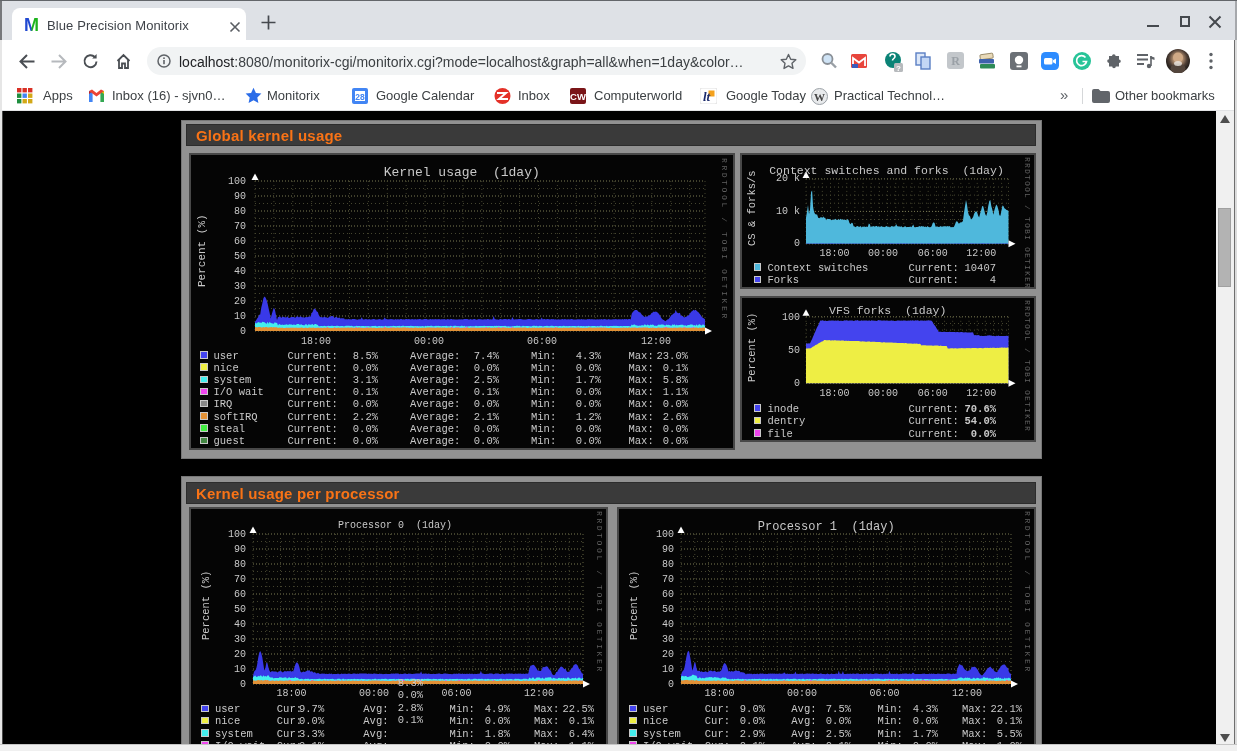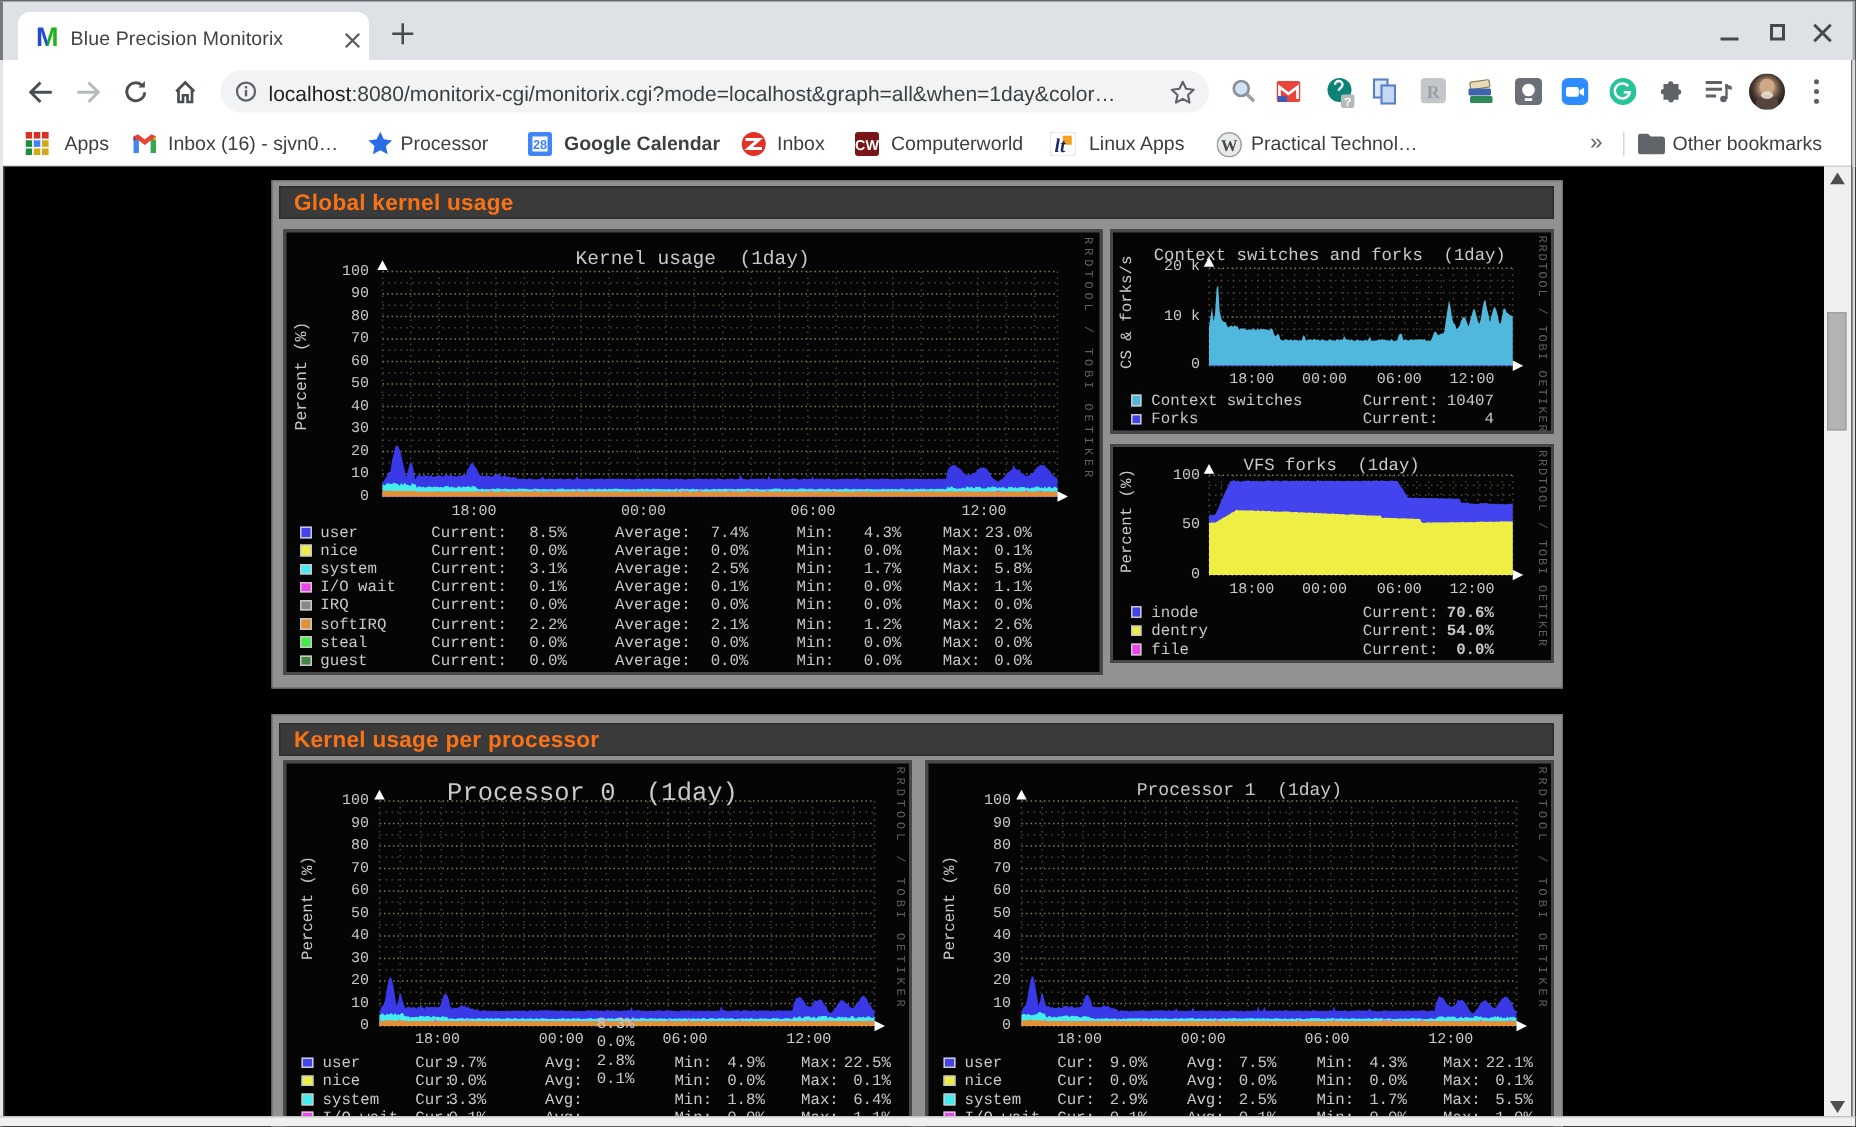--- a/index.html
+++ b/index.html
@@ -168,43 +168,43 @@
     <rect x="1" y="3" width="3.6" height="11" fill="#4285f4"></rect>
     <rect x="12.4" y="3" width="3.6" height="11" fill="#34a853"></rect>
     <path d="M1 3 L8.5 8.6 L16 3 L13 1.5 L8.5 5 L4 1.5 Z" fill="#ea4335"></path>
     <path d="M1 3 V6 L3 4.5 Z" fill="#c5221f"></path>
     <path d="M16 3 V6 L14 4.5 Z" fill="#fbbc04"></path>
   </svg>
 <div class="bk" style="left:112px;">Inbox (16) - sjvn0…</div>
 <svg class="abs" style="left:245px;top:87px;" width="17" height="17" viewBox="0 0 17 17">
     <path d="M8.5 0.8 L10.9 5.9 L16.4 6.6 L12.3 10.4 L13.4 15.9 L8.5 13.2 L3.6 15.9 L4.7 10.4 L0.6 6.6 L6.1 5.9 Z" fill="#2a6ce8"></path>
   </svg>
-<div class="bk" style="left:267px;">Processor</div>
+<div class="bk" style="left:267px;">Monitorix</div>
 <svg class="abs" style="left:352px;top:88px;" width="16" height="16" viewBox="0 0 16 16">
     <rect x="0" y="0" width="16" height="16" rx="2" fill="#4285f4"></rect>
     <rect x="3" y="3" width="10" height="10" fill="#fff"></rect>
     <text x="8" y="11.5" text-anchor="middle" font-size="8.5" font-weight="bold" fill="#4285f4" font-family="Liberation Sans,sans-serif">28</text>
   </svg>
-<div class="bk" style="left:376px;font-weight:bold;">Google Calendar</div>
+<div class="bk" style="left:376px;">Google Calendar</div>
 <svg class="abs" style="left:494px;top:88px;" width="17" height="16" viewBox="0 0 17 16">
     <circle cx="8.5" cy="8" r="8" fill="#e43128"></circle>
     <path d="M3 5 H12 L5 11 H14" stroke="#fff" stroke-width="2" fill="none"></path>
   </svg>
 <div class="bk" style="left:518px;">Inbox</div>
 <svg class="abs" style="left:570px;top:88px;" width="16" height="16" viewBox="0 0 16 16">
     <rect x="0" y="0" width="16" height="16" rx="2" fill="#7a1518"></rect>
     <text x="8" y="12" text-anchor="middle" font-size="9.5" font-weight="bold" fill="#fff" font-family="Liberation Sans,sans-serif">CW</text>
   </svg>
 <div class="bk" style="left:594px;">Computerworld</div>
 <svg class="abs" style="left:700px;top:88px;" width="17" height="16" viewBox="0 0 17 16">
     <rect x="0" y="0" width="17" height="16" rx="2" fill="#fff" stroke="#d8d8d8" stroke-width="0.8"></rect>
     <rect x="8.5" y="2.5" width="6" height="6" fill="#f4a11d"></rect>
     <text x="3" y="13" font-size="13" font-weight="bold" fill="#1b2a6b" font-family="Liberation Serif,serif" font-style="italic">lt</text>
   </svg>
-<div class="bk" style="left:726px;">Linux Apps</div>
+<div class="bk" style="left:726px;">Google Today</div>
 <svg class="abs" style="left:811px;top:88px;" width="17" height="17" viewBox="0 0 17 17">
     <circle cx="8.5" cy="8.5" r="8" fill="#e8eaec" stroke="#9aa0a6" stroke-width="1"></circle>
     <text x="8.5" y="12.5" text-anchor="middle" font-size="11" font-weight="bold" fill="#464646" font-family="Liberation Serif,serif">W</text>
   </svg>
 <div class="bk" style="left:834px;">Practical Technol…</div>
 <div class="bk" style="left:1060px;top:86px;font-size:15px;color:#5f6368;">»</div>
 <div class="abs" style="left:1082px;top:88px;width:1px;height:16px;background:#d5d7d9;"></div>
 <svg class="abs" style="left:1092px;top:89px;" width="18" height="14" viewBox="0 0 18 14">
     <path d="M0 2 a2 2 0 0 1 2-2 H6.5 L8.5 2 H16 a2 2 0 0 1 2 2 V12 a2 2 0 0 1 -2 2 H2 a2 2 0 0 1 -2 -2 Z" fill="#61656a"></path>
   </svg>
@@ -483,21 +483,21 @@
       <line x1="392.0" y1="25.0" x2="392.0" y2="175.0" stroke="#45452f" stroke-width="1" stroke-dasharray="1,3"></line>
       <line x1="392" y1="25.0" x2="392" y2="175.0" stroke="#45452f" stroke-width="1" stroke-dasharray="1,3"></line>
       <path d="M62.0,175.0 L62.0,166.8 L63.0,162.7 L64.1,161.4 L65.1,160.3 L66.1,155.7 L67.2,148.7 L68.2,143.8 L69.2,142.1 L70.2,143.9 L71.3,148.3 L72.3,154.8 L73.3,161.5 L74.4,159.0 L75.4,153.5 L76.4,153.9 L77.5,158.8 L78.5,161.7 L79.5,163.2 L80.6,162.3 L81.6,162.2 L82.6,162.6 L83.7,162.6 L84.7,162.4 L85.7,162.7 L86.8,163.5 L87.8,162.2 L88.8,162.2 L89.8,161.9 L90.9,162.7 L91.9,163.5 L92.9,162.4 L94.0,161.9 L95.0,162.6 L96.0,162.2 L97.1,162.1 L98.1,162.6 L99.1,161.6 L100.2,162.8 L101.2,162.1 L102.2,162.4 L103.2,159.2 L104.3,155.6 L105.3,153.6 L106.3,153.5 L107.4,155.0 L108.4,158.1 L109.4,162.4 L110.5,163.4 L111.5,163.1 L112.5,162.6 L113.6,163.1 L114.6,162.5 L115.6,162.1 L116.7,161.2 L117.7,161.8 L118.7,161.2 L119.8,162.9 L120.8,162.0 L121.8,162.9 L122.8,163.7 L123.9,163.0 L124.9,164.2 L125.9,164.4 L127.0,163.7 L128.0,164.5 L129.0,165.1 L130.1,164.7 L131.1,164.5 L132.1,164.7 L133.2,164.6 L134.2,165.0 L135.2,164.7 L136.2,165.0 L137.3,165.1 L138.3,164.5 L139.3,165.1 L140.4,164.6 L141.4,165.2 L142.4,165.0 L143.5,164.9 L144.5,165.0 L145.5,165.0 L146.6,164.8 L147.6,164.7 L148.6,165.2 L149.7,165.0 L150.7,164.6 L151.7,164.9 L152.8,164.8 L153.8,164.7 L154.8,164.7 L155.8,165.0 L156.9,164.8 L157.9,164.6 L158.9,164.8 L160.0,165.1 L161.0,165.1 L162.0,164.4 L163.1,164.6 L164.1,164.6 L165.1,164.9 L166.2,164.5 L167.2,165.1 L168.2,164.5 L169.2,164.5 L170.3,164.5 L171.3,164.5 L172.3,164.5 L173.4,164.5 L174.4,164.5 L175.4,164.5 L176.5,164.9 L177.5,164.5 L178.5,164.8 L179.6,164.8 L180.6,164.7 L181.6,165.0 L182.7,164.5 L183.7,164.6 L184.7,164.8 L185.8,164.7 L186.8,165.0 L187.8,165.0 L188.8,164.5 L189.9,164.9 L190.9,164.8 L191.9,165.2 L193.0,165.0 L194.0,164.9 L195.0,164.8 L196.1,165.1 L197.1,165.0 L198.1,165.0 L199.2,165.1 L200.2,164.5 L201.2,164.7 L202.2,164.6 L203.3,164.8 L204.3,164.5 L205.3,164.6 L206.4,164.6 L207.4,164.4 L208.4,165.2 L209.5,164.7 L210.5,164.9 L211.5,165.1 L212.6,164.7 L213.6,164.5 L214.6,164.5 L215.7,164.9 L216.7,164.9 L217.7,164.5 L218.8,164.8 L219.8,164.7 L220.8,165.0 L221.8,165.0 L222.9,164.8 L223.9,164.8 L224.9,164.6 L226.0,164.6 L227.0,164.6 L228.0,164.5 L229.1,164.4 L230.1,162.3 L231.1,165.1 L232.2,164.5 L233.2,164.7 L234.2,164.4 L235.2,164.5 L236.3,165.0 L237.3,164.6 L238.3,164.8 L239.4,165.0 L240.4,165.1 L241.4,164.9 L242.5,164.8 L243.5,164.9 L244.5,165.1 L245.6,164.8 L246.6,164.8 L247.6,164.5 L248.7,164.5 L249.7,164.9 L250.7,165.0 L251.8,165.0 L252.8,164.5 L253.8,164.5 L254.8,164.6 L255.9,164.7 L256.9,164.7 L257.9,165.0 L259.0,164.9 L260.0,165.1 L261.0,165.2 L262.1,165.0 L263.1,164.5 L264.1,164.9 L265.2,164.5 L266.2,164.9 L267.2,164.5 L268.2,164.5 L269.3,164.7 L270.3,165.1 L271.3,164.5 L272.4,165.1 L273.4,164.8 L274.4,164.9 L275.5,164.7 L276.5,164.8 L277.5,165.0 L278.6,164.6 L279.6,165.1 L280.6,164.7 L281.7,164.7 L282.7,165.2 L283.7,164.8 L284.8,165.0 L285.8,165.0 L286.8,164.7 L287.8,164.8 L288.9,164.6 L289.9,161.7 L290.9,164.6 L292.0,164.4 L293.0,164.9 L294.0,165.1 L295.1,165.1 L296.1,164.7 L297.1,165.0 L298.2,164.5 L299.2,164.6 L300.2,164.6 L301.2,164.4 L302.3,165.2 L303.3,165.1 L304.3,164.5 L305.4,164.5 L306.4,164.6 L307.4,164.5 L308.5,165.0 L309.5,165.2 L310.5,164.8 L311.6,164.4 L312.6,164.9 L313.6,165.2 L314.7,164.7 L315.7,164.6 L316.7,164.7 L317.8,164.5 L318.8,164.6 L319.8,164.8 L320.8,164.5 L321.9,164.8 L322.9,165.1 L323.9,164.7 L325.0,164.6 L326.0,165.0 L327.0,164.5 L328.1,164.7 L329.1,164.5 L330.1,164.7 L331.2,164.9 L332.2,164.6 L333.2,164.9 L334.2,164.8 L335.3,164.5 L336.3,164.8 L337.3,164.5 L338.4,159.6 L339.4,156.8 L340.4,156.4 L341.5,156.0 L342.5,155.7 L343.5,156.6 L344.6,158.0 L345.6,159.4 L346.6,161.4 L347.7,161.6 L348.7,162.1 L349.7,162.0 L350.8,161.1 L351.8,157.8 L352.8,158.2 L353.8,158.1 L354.9,157.6 L355.9,157.2 L356.9,157.9 L358.0,159.9 L359.0,161.1 L360.0,162.0 L361.1,165.1 L362.1,166.1 L363.1,166.2 L364.2,165.4 L365.2,163.1 L366.2,162.9 L367.2,160.7 L368.3,159.8 L369.3,158.0 L370.3,157.6 L371.4,158.1 L372.4,159.0 L373.4,160.3 L374.5,159.8 L375.5,162.1 L376.5,163.0 L377.6,162.8 L378.6,162.5 L379.6,160.5 L380.7,159.4 L381.7,158.3 L382.7,156.1 L383.8,155.4 L384.8,154.9 L385.8,155.6 L386.8,156.7 L387.9,159.5 L388.9,160.6 L389.9,162.3 L391.0,164.4 L392.0,164.4 L392.0,175.0 Z" fill="#3939e8"></path>
       <path d="M62.0,175.0 L62.0,167.9 L63.0,167.4 L64.1,166.3 L65.1,167.7 L66.1,167.9 L67.2,166.7 L68.2,167.5 L69.2,166.6 L70.2,166.5 L71.3,167.9 L72.3,166.3 L73.3,167.6 L74.4,167.1 L75.4,167.7 L76.4,166.5 L77.5,166.2 L78.5,168.0 L79.5,168.6 L80.6,168.5 L81.6,168.6 L82.6,169.4 L83.7,169.0 L84.7,169.1 L85.7,169.0 L86.8,168.9 L87.8,169.1 L88.8,168.0 L89.8,168.5 L90.9,168.4 L91.9,168.9 L92.9,168.5 L94.0,168.4 L95.0,168.3 L96.0,169.4 L97.1,169.0 L98.1,168.0 L99.1,169.0 L100.2,168.9 L101.2,168.8 L102.2,169.1 L103.2,169.1 L104.3,168.1 L105.3,169.1 L106.3,168.7 L107.4,169.4 L108.4,170.3 L109.4,170.0 L110.5,169.8 L111.5,170.1 L112.5,170.4 L113.6,170.1 L114.6,169.7 L115.6,170.0 L116.7,169.7 L117.7,169.8 L118.7,170.4 L119.8,169.9 L120.8,169.9 L121.8,170.0 L122.8,170.2 L123.9,169.9 L124.9,170.3 L125.9,170.1 L127.0,170.1 L128.0,169.7 L129.0,169.8 L130.1,170.2 L131.1,170.0 L132.1,170.3 L133.2,169.7 L134.2,169.8 L135.2,170.2 L136.2,169.9 L137.3,170.0 L138.3,170.3 L139.3,169.9 L140.4,170.0 L141.4,169.8 L142.4,170.0 L143.5,170.4 L144.5,170.2 L145.5,170.4 L146.6,169.7 L147.6,169.8 L148.6,169.8 L149.7,170.2 L150.7,170.4 L151.7,169.8 L152.8,169.7 L153.8,170.4 L154.8,170.1 L155.8,170.4 L156.9,169.9 L157.9,169.9 L158.9,170.3 L160.0,170.1 L161.0,170.0 L162.0,170.2 L163.1,169.8 L164.1,170.1 L165.1,170.3 L166.2,170.0 L167.2,169.9 L168.2,170.3 L169.2,170.2 L170.3,169.7 L171.3,169.9 L172.3,170.1 L173.4,170.0 L174.4,170.3 L175.4,170.3 L176.5,170.2 L177.5,170.0 L178.5,170.3 L179.6,170.3 L180.6,170.4 L181.6,170.0 L182.7,170.3 L183.7,169.7 L184.7,169.8 L185.8,170.4 L186.8,170.2 L187.8,169.9 L188.8,170.3 L189.9,170.3 L190.9,169.7 L191.9,170.0 L193.0,170.1 L194.0,169.8 L195.0,169.8 L196.1,170.3 L197.1,170.4 L198.1,170.1 L199.2,170.1 L200.2,170.1 L201.2,169.9 L202.2,169.9 L203.3,169.7 L204.3,170.4 L205.3,170.1 L206.4,170.2 L207.4,169.8 L208.4,170.2 L209.5,170.3 L210.5,170.1 L211.5,170.1 L212.6,170.2 L213.6,170.2 L214.6,169.7 L215.7,170.1 L216.7,169.8 L217.7,170.0 L218.8,170.4 L219.8,169.7 L220.8,169.8 L221.8,169.7 L222.9,169.7 L223.9,169.8 L224.9,170.3 L226.0,170.1 L227.0,170.3 L228.0,170.1 L229.1,170.4 L230.1,170.1 L231.1,169.7 L232.2,170.2 L233.2,169.8 L234.2,170.1 L235.2,170.1 L236.3,169.7 L237.3,169.7 L238.3,170.0 L239.4,169.9 L240.4,170.3 L241.4,170.2 L242.5,169.7 L243.5,170.0 L244.5,170.0 L245.6,169.9 L246.6,170.4 L247.6,170.0 L248.7,170.0 L249.7,169.8 L250.7,170.3 L251.8,169.7 L252.8,170.4 L253.8,170.3 L254.8,170.0 L255.9,169.9 L256.9,170.2 L257.9,170.3 L259.0,169.8 L260.0,170.2 L261.0,170.0 L262.1,170.0 L263.1,170.1 L264.1,170.0 L265.2,170.0 L266.2,169.7 L267.2,170.3 L268.2,169.9 L269.3,170.2 L270.3,170.1 L271.3,169.9 L272.4,170.2 L273.4,170.2 L274.4,169.9 L275.5,170.4 L276.5,170.1 L277.5,169.7 L278.6,169.7 L279.6,170.4 L280.6,170.3 L281.7,170.2 L282.7,169.7 L283.7,169.8 L284.8,169.8 L285.8,170.1 L286.8,170.3 L287.8,169.8 L288.9,169.9 L289.9,170.0 L290.9,169.7 L292.0,169.9 L293.0,170.4 L294.0,169.8 L295.1,170.2 L296.1,169.9 L297.1,169.7 L298.2,170.3 L299.2,170.3 L300.2,170.3 L301.2,170.0 L302.3,170.2 L303.3,170.0 L304.3,169.9 L305.4,170.3 L306.4,169.9 L307.4,170.2 L308.5,170.1 L309.5,169.7 L310.5,169.8 L311.6,170.4 L312.6,170.1 L313.6,170.2 L314.7,170.4 L315.7,169.8 L316.7,169.9 L317.8,170.2 L318.8,169.9 L319.8,170.0 L320.8,170.1 L321.9,170.4 L322.9,170.4 L323.9,169.8 L325.0,169.7 L326.0,170.0 L327.0,169.8 L328.1,170.0 L329.1,170.3 L330.1,170.3 L331.2,170.2 L332.2,169.8 L333.2,169.8 L334.2,169.8 L335.3,169.8 L336.3,170.3 L337.3,170.2 L338.4,168.6 L339.4,169.3 L340.4,169.8 L341.5,168.5 L342.5,168.6 L343.5,170.0 L344.6,169.5 L345.6,168.6 L346.6,168.6 L347.7,168.6 L348.7,168.5 L349.7,169.6 L350.8,169.2 L351.8,168.6 L352.8,170.0 L353.8,169.5 L354.9,168.3 L355.9,168.9 L356.9,168.3 L358.0,168.4 L359.0,168.3 L360.0,168.3 L361.1,169.9 L362.1,168.7 L363.1,169.0 L364.2,169.4 L365.2,169.6 L366.2,170.0 L367.2,169.1 L368.3,168.7 L369.3,169.4 L370.3,168.9 L371.4,169.5 L372.4,168.8 L373.4,169.5 L374.5,169.3 L375.5,169.8 L376.5,168.4 L377.6,168.4 L378.6,169.5 L379.6,170.0 L380.7,169.3 L381.7,168.9 L382.7,169.3 L383.8,169.2 L384.8,168.6 L385.8,169.9 L386.8,168.9 L387.9,168.6 L388.9,168.8 L389.9,169.7 L391.0,169.6 L392.0,168.5 L392.0,175.0 Z" fill="#44eeee"></path>
       <path d="M62.0,175.0 L62.0,172.0 L63.0,172.0 L64.1,171.8 L65.1,171.9 L66.1,172.0 L67.2,171.9 L68.2,171.8 L69.2,171.9 L70.2,171.7 L71.3,171.9 L72.3,171.8 L73.3,171.8 L74.4,171.8 L75.4,171.2 L76.4,171.7 L77.5,171.9 L78.5,171.8 L79.5,171.7 L80.6,171.7 L81.6,172.0 L82.6,171.8 L83.7,171.9 L84.7,171.8 L85.7,171.7 L86.8,172.0 L87.8,171.9 L88.8,171.8 L89.8,171.8 L90.9,171.9 L91.9,171.7 L92.9,172.0 L94.0,171.8 L95.0,172.0 L96.0,171.8 L97.1,171.8 L98.1,171.8 L99.1,170.6 L100.2,171.7 L101.2,171.8 L102.2,171.7 L103.2,171.9 L104.3,171.9 L105.3,171.8 L106.3,171.7 L107.4,171.8 L108.4,171.9 L109.4,171.9 L110.5,171.8 L111.5,171.8 L112.5,171.9 L113.6,171.9 L114.6,171.8 L115.6,171.7 L116.7,171.7 L117.7,171.9 L118.7,171.9 L119.8,171.9 L120.8,170.8 L121.8,171.8 L122.8,171.7 L123.9,171.7 L124.9,171.9 L125.9,171.8 L127.0,172.0 L128.0,172.0 L129.0,171.9 L130.1,172.0 L131.1,171.9 L132.1,172.0 L133.2,171.8 L134.2,172.0 L135.2,171.8 L136.2,171.8 L137.3,171.8 L138.3,171.9 L139.3,171.9 L140.4,171.9 L141.4,171.9 L142.4,171.9 L143.5,171.8 L144.5,171.7 L145.5,171.8 L146.6,171.8 L147.6,171.7 L148.6,171.8 L149.7,172.0 L150.7,171.7 L151.7,171.7 L152.8,171.9 L153.8,171.8 L154.8,171.8 L155.8,171.9 L156.9,171.9 L157.9,171.9 L158.9,172.0 L160.0,171.9 L161.0,171.8 L162.0,171.9 L163.1,171.8 L164.1,171.9 L165.1,171.7 L166.2,171.8 L167.2,172.0 L168.2,171.7 L169.2,171.9 L170.3,171.7 L171.3,171.8 L172.3,171.9 L173.4,171.7 L174.4,171.9 L175.4,171.7 L176.5,172.0 L177.5,171.9 L178.5,171.9 L179.6,171.8 L180.6,171.9 L181.6,171.9 L182.7,171.8 L183.7,171.8 L184.7,171.8 L185.8,171.8 L186.8,171.8 L187.8,171.8 L188.8,171.7 L189.9,172.0 L190.9,172.0 L191.9,171.7 L193.0,171.8 L194.0,171.7 L195.0,172.0 L196.1,172.0 L197.1,171.7 L198.1,171.9 L199.2,172.0 L200.2,171.9 L201.2,171.7 L202.2,171.8 L203.3,171.9 L204.3,171.8 L205.3,171.8 L206.4,171.8 L207.4,171.8 L208.4,171.8 L209.5,171.8 L210.5,171.9 L211.5,170.6 L212.6,170.8 L213.6,171.8 L214.6,171.9 L215.7,172.0 L216.7,171.9 L217.7,171.8 L218.8,171.9 L219.8,172.0 L220.8,172.0 L221.8,172.0 L222.9,172.0 L223.9,171.9 L224.9,171.9 L226.0,171.8 L227.0,171.8 L228.0,171.9 L229.1,171.9 L230.1,170.7 L231.1,172.0 L232.2,172.0 L233.2,171.9 L234.2,171.9 L235.2,171.9 L236.3,171.8 L237.3,171.9 L238.3,171.9 L239.4,171.9 L240.4,171.9 L241.4,171.9 L242.5,171.9 L243.5,171.7 L244.5,171.9 L245.6,171.8 L246.6,171.9 L247.6,172.0 L248.7,171.9 L249.7,171.8 L250.7,171.9 L251.8,171.9 L252.8,171.8 L253.8,171.9 L254.8,170.7 L255.9,171.9 L256.9,171.9 L257.9,171.9 L259.0,171.8 L260.0,171.8 L261.0,171.8 L262.1,171.9 L263.1,172.0 L264.1,171.7 L265.2,171.8 L266.2,171.7 L267.2,171.8 L268.2,170.7 L269.3,171.9 L270.3,171.9 L271.3,172.0 L272.4,171.9 L273.4,171.8 L274.4,171.8 L275.5,171.7 L276.5,171.9 L277.5,172.0 L278.6,171.8 L279.6,172.0 L280.6,171.9 L281.7,171.9 L282.7,171.9 L283.7,171.7 L284.8,171.8 L285.8,171.7 L286.8,171.7 L287.8,172.0 L288.9,171.7 L289.9,171.9 L290.9,171.8 L292.0,171.8 L293.0,171.7 L294.0,171.9 L295.1,171.8 L296.1,171.9 L297.1,171.9 L298.2,172.0 L299.2,172.0 L300.2,171.9 L301.2,172.0 L302.3,170.8 L303.3,172.0 L304.3,171.7 L305.4,171.9 L306.4,171.9 L307.4,172.0 L308.5,171.8 L309.5,171.9 L310.5,171.9 L311.6,171.8 L312.6,171.8 L313.6,171.7 L314.7,171.8 L315.7,171.8 L316.7,171.9 L317.8,171.7 L318.8,171.9 L319.8,171.9 L320.8,171.8 L321.9,171.7 L322.9,172.0 L323.9,171.9 L325.0,171.8 L326.0,171.8 L327.0,171.8 L328.1,171.9 L329.1,172.0 L330.1,172.0 L331.2,171.9 L332.2,171.9 L333.2,172.0 L334.2,171.7 L335.3,171.7 L336.3,171.8 L337.3,171.9 L338.4,171.7 L339.4,171.7 L340.4,171.8 L341.5,171.9 L342.5,171.7 L343.5,171.9 L344.6,171.7 L345.6,172.0 L346.6,171.9 L347.7,170.8 L348.7,171.8 L349.7,172.0 L350.8,171.7 L351.8,171.8 L352.8,171.9 L353.8,171.7 L354.9,171.8 L355.9,172.0 L356.9,171.9 L358.0,172.0 L359.0,171.9 L360.0,171.9 L361.1,171.2 L362.1,172.0 L363.1,171.8 L364.2,171.8 L365.2,171.8 L366.2,171.9 L367.2,171.8 L368.3,172.0 L369.3,171.9 L370.3,171.7 L371.4,171.9 L372.4,171.9 L373.4,172.0 L374.5,171.7 L375.5,171.9 L376.5,171.8 L377.6,171.7 L378.6,171.9 L379.6,171.8 L380.7,171.9 L381.7,171.8 L382.7,171.7 L383.8,171.8 L384.8,171.8 L385.8,171.8 L386.8,171.9 L387.9,171.8 L388.9,171.2 L389.9,171.8 L391.0,171.8 L392.0,171.8 L392.0,175.0 Z" fill="#ee44ee"></path>
       <path d="M62.0,175.0 L62.0,171.2 L63.0,171.5 L64.1,171.7 L65.1,171.7 L66.1,171.2 L67.2,171.1 L68.2,171.3 L69.2,171.4 L70.2,170.9 L71.3,171.6 L72.3,171.6 L73.3,171.6 L74.4,170.8 L75.4,171.4 L76.4,170.9 L77.5,171.5 L78.5,171.9 L79.5,172.0 L80.6,171.7 L81.6,171.6 L82.6,171.8 L83.7,172.0 L84.7,171.7 L85.7,171.7 L86.8,171.7 L87.8,171.9 L88.8,171.6 L89.8,171.7 L90.9,171.7 L91.9,171.8 L92.9,171.9 L94.0,171.8 L95.0,171.6 L96.0,171.7 L97.1,171.8 L98.1,171.6 L99.1,171.6 L100.2,172.0 L101.2,171.9 L102.2,171.9 L103.2,172.0 L104.3,171.7 L105.3,171.7 L106.3,171.8 L107.4,171.6 L108.4,171.8 L109.4,171.9 L110.5,171.9 L111.5,171.8 L112.5,171.6 L113.6,171.7 L114.6,172.0 L115.6,171.8 L116.7,172.0 L117.7,171.7 L118.7,171.9 L119.8,171.9 L120.8,171.7 L121.8,171.6 L122.8,171.7 L123.9,171.9 L124.9,171.7 L125.9,171.9 L127.0,172.0 L128.0,171.9 L129.0,171.7 L130.1,171.7 L131.1,171.9 L132.1,171.6 L133.2,171.6 L134.2,171.9 L135.2,171.6 L136.2,171.9 L137.3,172.0 L138.3,171.8 L139.3,171.6 L140.4,171.7 L141.4,171.8 L142.4,171.8 L143.5,171.9 L144.5,171.9 L145.5,171.8 L146.6,171.8 L147.6,171.6 L148.6,172.0 L149.7,171.9 L150.7,171.6 L151.7,171.7 L152.8,172.0 L153.8,171.8 L154.8,171.7 L155.8,171.6 L156.9,172.0 L157.9,171.6 L158.9,171.7 L160.0,171.9 L161.0,171.8 L162.0,171.6 L163.1,171.9 L164.1,171.7 L165.1,171.7 L166.2,172.0 L167.2,171.9 L168.2,171.8 L169.2,171.9 L170.3,171.6 L171.3,171.9 L172.3,171.9 L173.4,171.7 L174.4,171.8 L175.4,171.9 L176.5,171.9 L177.5,171.8 L178.5,171.6 L179.6,172.0 L180.6,171.6 L181.6,171.6 L182.7,171.7 L183.7,171.6 L184.7,171.8 L185.8,171.6 L186.8,171.7 L187.8,171.7 L188.8,171.8 L189.9,171.9 L190.9,171.7 L191.9,171.7 L193.0,172.0 L194.0,171.9 L195.0,171.8 L196.1,171.9 L197.1,171.9 L198.1,171.9 L199.2,172.0 L200.2,171.9 L201.2,171.8 L202.2,171.8 L203.3,171.7 L204.3,171.9 L205.3,171.9 L206.4,171.6 L207.4,171.7 L208.4,171.7 L209.5,171.7 L210.5,171.9 L211.5,171.7 L212.6,171.9 L213.6,171.7 L214.6,171.6 L215.7,172.0 L216.7,171.6 L217.7,171.9 L218.8,172.0 L219.8,172.0 L220.8,171.7 L221.8,171.6 L222.9,171.6 L223.9,171.9 L224.9,171.8 L226.0,171.6 L227.0,171.6 L228.0,171.6 L229.1,171.9 L230.1,171.9 L231.1,171.9 L232.2,171.9 L233.2,171.8 L234.2,171.6 L235.2,171.7 L236.3,171.9 L237.3,171.9 L238.3,171.8 L239.4,171.6 L240.4,171.8 L241.4,171.6 L242.5,171.7 L243.5,171.6 L244.5,171.8 L245.6,171.8 L246.6,171.8 L247.6,171.6 L248.7,171.9 L249.7,171.9 L250.7,171.6 L251.8,171.8 L252.8,171.7 L253.8,171.9 L254.8,172.0 L255.9,171.9 L256.9,171.8 L257.9,172.0 L259.0,171.9 L260.0,171.6 L261.0,171.8 L262.1,172.0 L263.1,171.6 L264.1,171.9 L265.2,171.9 L266.2,171.7 L267.2,171.7 L268.2,171.9 L269.3,171.7 L270.3,171.6 L271.3,171.8 L272.4,171.8 L273.4,172.0 L274.4,171.7 L275.5,171.9 L276.5,171.7 L277.5,171.7 L278.6,171.8 L279.6,171.7 L280.6,171.6 L281.7,171.9 L282.7,171.6 L283.7,171.8 L284.8,171.6 L285.8,172.0 L286.8,171.8 L287.8,171.9 L288.9,171.9 L289.9,171.6 L290.9,171.8 L292.0,171.8 L293.0,171.6 L294.0,172.0 L295.1,172.0 L296.1,171.7 L297.1,171.7 L298.2,171.6 L299.2,171.8 L300.2,171.6 L301.2,171.9 L302.3,171.9 L303.3,171.6 L304.3,171.8 L305.4,172.0 L306.4,172.0 L307.4,172.0 L308.5,171.7 L309.5,171.7 L310.5,171.9 L311.6,171.6 L312.6,171.7 L313.6,171.7 L314.7,171.7 L315.7,171.8 L316.7,171.7 L317.8,171.8 L318.8,171.6 L319.8,171.7 L320.8,171.7 L321.9,171.6 L322.9,171.6 L323.9,171.8 L325.0,171.9 L326.0,171.8 L327.0,171.6 L328.1,171.9 L329.1,171.9 L330.1,171.9 L331.2,171.9 L332.2,171.6 L333.2,171.8 L334.2,172.0 L335.3,171.8 L336.3,171.7 L337.3,172.0 L338.4,171.9 L339.4,172.0 L340.4,171.7 L341.5,171.8 L342.5,172.0 L343.5,171.9 L344.6,171.9 L345.6,171.7 L346.6,171.8 L347.7,171.8 L348.7,171.9 L349.7,172.0 L350.8,171.9 L351.8,171.7 L352.8,171.8 L353.8,171.7 L354.9,171.9 L355.9,172.0 L356.9,171.7 L358.0,171.7 L359.0,171.7 L360.0,171.6 L361.1,171.9 L362.1,171.7 L363.1,171.9 L364.2,171.7 L365.2,171.6 L366.2,171.8 L367.2,171.7 L368.3,171.6 L369.3,171.8 L370.3,171.9 L371.4,171.6 L372.4,171.7 L373.4,171.9 L374.5,171.9 L375.5,172.0 L376.5,172.0 L377.6,171.6 L378.6,171.7 L379.6,171.6 L380.7,171.9 L381.7,171.6 L382.7,171.7 L383.8,171.6 L384.8,171.8 L385.8,171.6 L386.8,171.7 L387.9,171.9 L388.9,171.6 L389.9,171.9 L391.0,171.6 L392.0,171.8 L392.0,175.0 Z" fill="#e29136"></path>
       <path d="M58.5,24.0 L65.5,24.0 L62,17.5 Z" fill="#fff"></path>
       <path d="M392,171.5 L392,178.5 L399,175.0 Z" fill="#fff"></path>
     </svg>
   </div>
-<div class="ctext" style="left:189px;top:519.5px;font-size:17px;width:412px;text-align:center;">Processor 0  (1day)</div>
+<div class="ctext" style="left:189px;top:519.5px;font-size:10px;width:412px;text-align:center;">Processor 0  (1day)</div>
 <div class="ctext" style="left:208px;top:528.5px;font-size:10px;width:38px;text-align:right;">100</div>
 <div class="ctext" style="left:208px;top:543.5px;font-size:10px;width:38px;text-align:right;">90</div>
 <div class="ctext" style="left:208px;top:558.5px;font-size:10px;width:38px;text-align:right;">80</div>
 <div class="ctext" style="left:208px;top:573.5px;font-size:10px;width:38px;text-align:right;">70</div>
 <div class="ctext" style="left:208px;top:588.5px;font-size:10px;width:38px;text-align:right;">60</div>
 <div class="ctext" style="left:208px;top:603.5px;font-size:10px;width:38px;text-align:right;">50</div>
 <div class="ctext" style="left:208px;top:618.5px;font-size:10px;width:38px;text-align:right;">40</div>
 <div class="ctext" style="left:208px;top:633.5px;font-size:10px;width:38px;text-align:right;">30</div>
 <div class="ctext" style="left:208px;top:648.5px;font-size:10px;width:38px;text-align:right;">20</div>
 <div class="ctext" style="left:208px;top:663.5px;font-size:10px;width:38px;text-align:right;">10</div>

